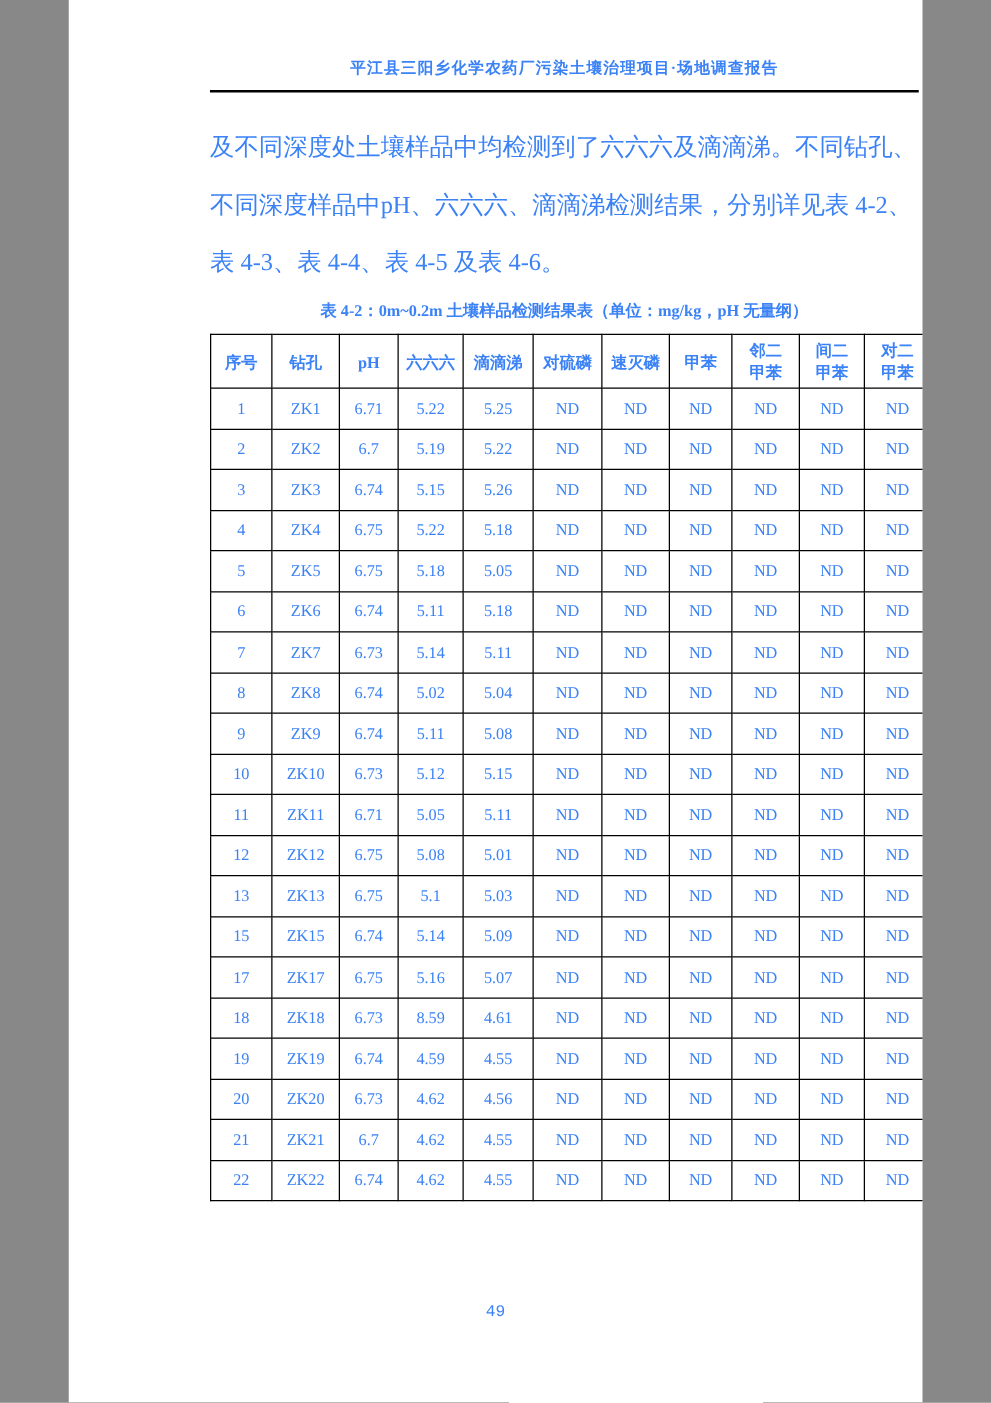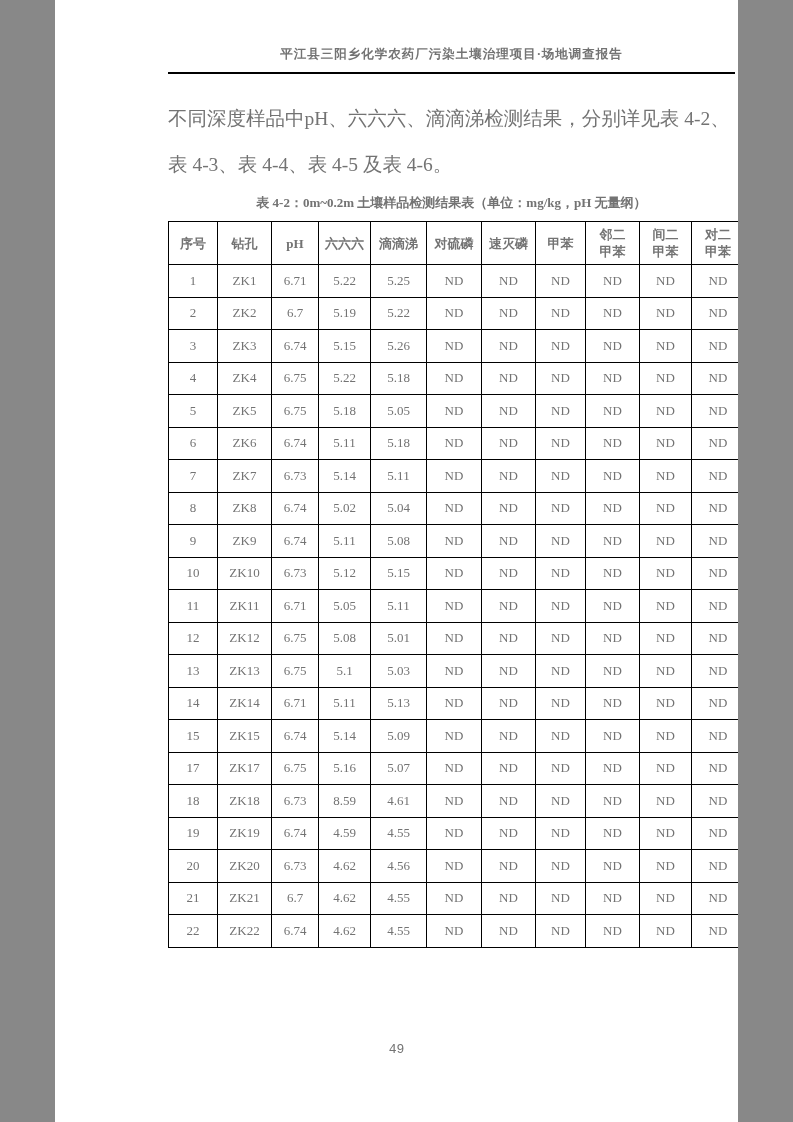--- a/index.html
+++ b/index.html
@@ -3,21 +3,21 @@
 <meta charset="utf-8">
 <style>
   html, body { margin: 0; padding: 0; background: #888; }
   .page {
     position: relative;
     width: 683px;
     height: 1122px;
     margin: 0 auto;
     background: #ffffff;
     font-family: "Liberation Serif", "DejaVu Serif", serif;
-    color: #737373;
+    color: #3b82f6;
     overflow: hidden;
   }
   .content { margin: 0 113px; width: 567px; }
 
   .header-title {
     padding-top: 46px;
     text-align: center;
     font-size: 12.5px;
     font-weight: bold;
     letter-spacing: 1px;
@@ -89,20 +89,21 @@
 </style>
 </head>
 <body>
 
 <div class="page">
   <div class="content">
     <div class="header-title">平江县三阳乡化学农药厂污染土壤治理项目·场地调查报告</div>
     <div class="header-rule"></div>
 
     <div class="paragraph">
+      <div class="para-line">及不同深度处土壤样品中均检测到了六六六及滴滴涕。不同钻孔、</div>
       <div class="para-line">不同深度样品中pH、六六六、滴滴涕检测结果，分别详见表 4-2、</div>
       <div class="para-line">表 4-3、表 4-4、表 4-5 及表 4-6。</div>
     </div>
 
     <div class="table-caption">表 4-2：0m~0.2m 土壤样品检测结果表（单位：mg/kg，pH 无量纲）</div>
 
     <table class="results">
       <thead id="table-head">
           <tr>
             <th>序号</th>
@@ -282,33 +283,20 @@
             <td>5.1</td>
             <td>5.03</td>
             <td>ND</td>
             <td>ND</td>
             <td>ND</td>
             <td>ND</td>
             <td>ND</td>
             <td>ND</td>
           </tr>
           <tr>
-            <td>14</td>
-            <td>ZK14</td>
-            <td>6.71</td>
-            <td>5.11</td>
-            <td>5.13</td>
-            <td>ND</td>
-            <td>ND</td>
-            <td>ND</td>
-            <td>ND</td>
-            <td>ND</td>
-            <td>ND</td>
-          </tr>
-          <tr>
             <td>15</td>
             <td>ZK15</td>
             <td>6.74</td>
             <td>5.14</td>
             <td>5.09</td>
             <td>ND</td>
             <td>ND</td>
             <td>ND</td>
             <td>ND</td>
             <td>ND</td>

